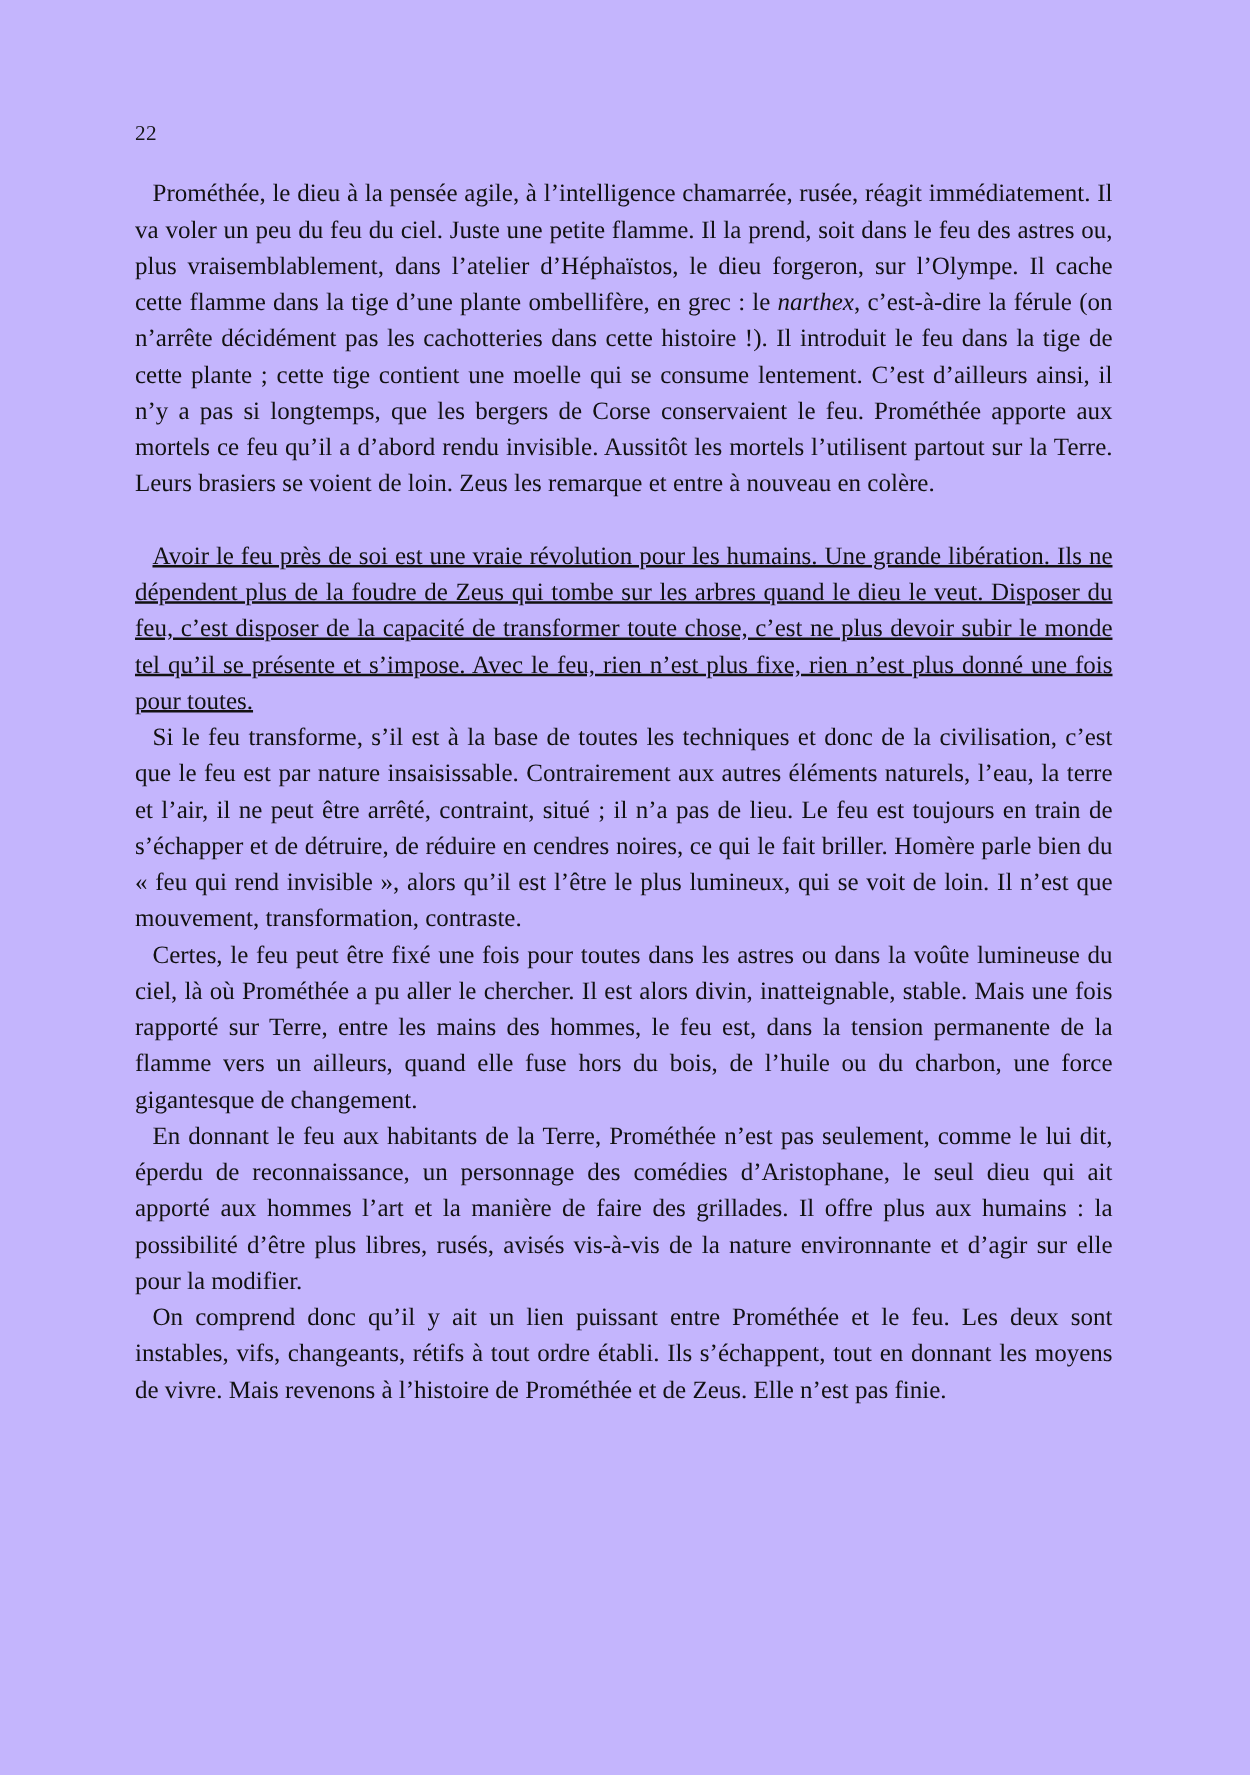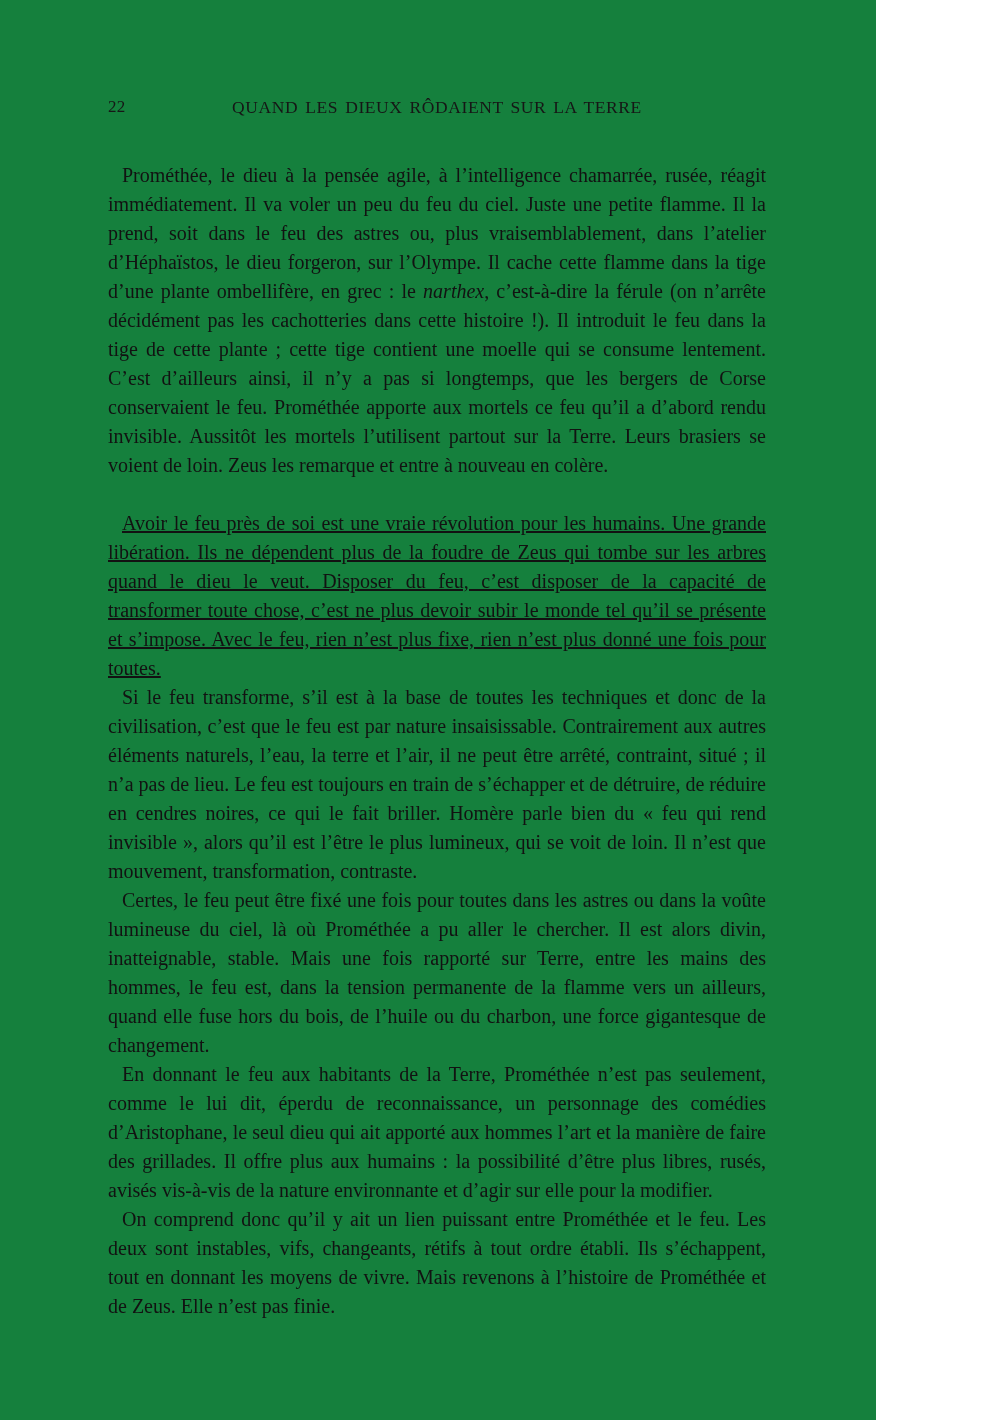--- a/index.html
+++ b/index.html
@@ -2,23 +2,23 @@
 <html lang="fr"><head>
 <meta charset="utf-8">
 <style>
   html, body {
     margin: 0;
     padding: 0;
     background: #ffffff;
   }
   .page {
     position: relative;
-    width: 876px;
+    width: 1000px;
     height: 1420px;
-    background: #15803d;
+    background: #c4b5fd;
     color: #141414;
     font-family: "Liberation Serif", "DejaVu Serif", serif;
     overflow: hidden;
     box-sizing: border-box;
   }
   .text-block {
     position: absolute;
     left: 108px;
     right: 110px;
     top: 97px;
@@ -39,21 +39,21 @@
     left: 0;
     right: 0;
     text-align: center;
     font-size: 17.5px;
     letter-spacing: 0.6px;
     word-spacing: 2px;
     color: #161616;
     white-space: nowrap;
   }
   .body-text {
-    margin-top: 40px;
+    margin-top: 20px;
     font-size: 20px;
     line-height: 29px;
     text-align: justify;
     color: #121212;
   }
   .body-text p {
     margin: 0;
     padding: 0;
     text-indent: 14px;
   }
@@ -65,21 +65,20 @@
     font-style: italic;
   }
 </style>
 </head>
 <body>
 
 <div class="page">
   <div class="text-block">
     <div class="page-header">
       <span class="page-number">22</span>
-      <span class="running-title">QUAND LES DIEUX RÔDAIENT SUR LA TERRE</span>
     </div>
     <div class="body-text">
         <p><span>Prométhée, le dieu à la pensée agile, à l’intelligence chamarrée, rusée, réagit immédiatement. Il va voler un peu du feu du ciel. Juste une petite flamme. Il la prend, soit dans le feu des astres ou, plus vraisemblablement, dans l’atelier d’Héphaïstos, le dieu forgeron, sur l’Olympe. Il cache cette flamme dans la tige d’une plante ombellifère, en grec&nbsp;: le </span><em>narthex</em><span>, c’est-à-dire la férule (on n’arrête décidément pas les cachotteries dans cette histoire&nbsp;!). Il introduit le feu dans la tige de cette plante&nbsp;; cette tige contient une moelle qui se consume lentement. C’est d’ailleurs ainsi, il n’y a pas si longtemps, que les bergers de Corse conservaient le feu. Prométhée apporte aux mortels ce feu qu’il a d’abord rendu invisible. Aussitôt les mortels l’utilisent partout sur la Terre. Leurs brasiers se voient de loin. Zeus les remarque et entre à nouveau en colère.</span></p>
         <p class="gap-before"><span>Avoir le feu près de soi est une vraie révolution pour les humains. Une grande libération. Ils ne dépendent plus de la foudre de Zeus qui tombe sur les arbres quand le dieu le veut. Disposer du feu, c’est disposer de la capacité de transformer toute chose, c’est ne plus devoir subir le monde tel qu’il se présente et s’impose. Avec le feu, rien n’est plus fixe, rien n’est plus donné une fois pour toutes.</span></p>
         <p><span>Si le feu transforme, s’il est à la base de toutes les techniques et donc de la civilisation, c’est que le feu est par nature insaisissable. Contrairement aux autres éléments naturels, l’eau, la terre et l’air, il ne peut être arrêté, contraint, situé&nbsp;; il n’a pas de lieu. Le feu est toujours en train de s’échapper et de détruire, de réduire en cendres noires, ce qui le fait briller. Homère parle bien du «&nbsp;feu qui rend invisible&nbsp;», alors qu’il est l’être le plus lumineux, qui se voit de loin. Il n’est que mouvement, transformation, contraste.</span></p>
         <p><span>Certes, le feu peut être fixé une fois pour toutes dans les astres ou dans la voûte lumineuse du ciel, là où Prométhée a pu aller le chercher. Il est alors divin, inatteignable, stable. Mais une fois rapporté sur Terre, entre les mains des hommes, le feu est, dans la tension permanente de la flamme vers un ailleurs, quand elle fuse hors du bois, de l’huile ou du charbon, une force gigantesque de changement.</span></p>
         <p><span>En donnant le feu aux habitants de la Terre, Prométhée n’est pas seulement, comme le lui dit, éperdu de reconnaissance, un personnage des comédies d’Aristophane, le seul dieu qui ait apporté aux hommes l’art et la manière de faire des grillades. Il offre plus aux humains&nbsp;: la possibilité d’être plus libres, rusés, avisés vis-à-vis de la nature environnante et d’agir sur elle pour la modifier.</span></p>
         <p><span>On comprend donc qu’il y ait un lien puissant entre Prométhée et le feu. Les deux sont instables, vifs, changeants, rétifs à tout ordre établi. Ils s’échappent, tout en donnant les moyens de vivre. Mais revenons à l’histoire de Prométhée et de Zeus. Elle n’est pas finie.</span></p>
       </div>
   </div>

